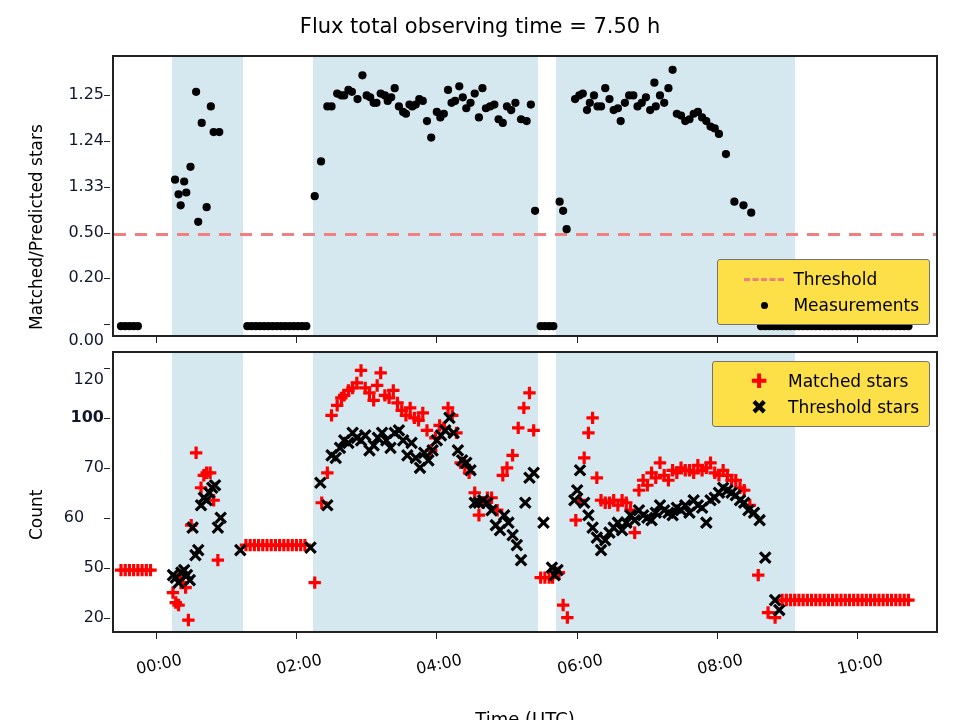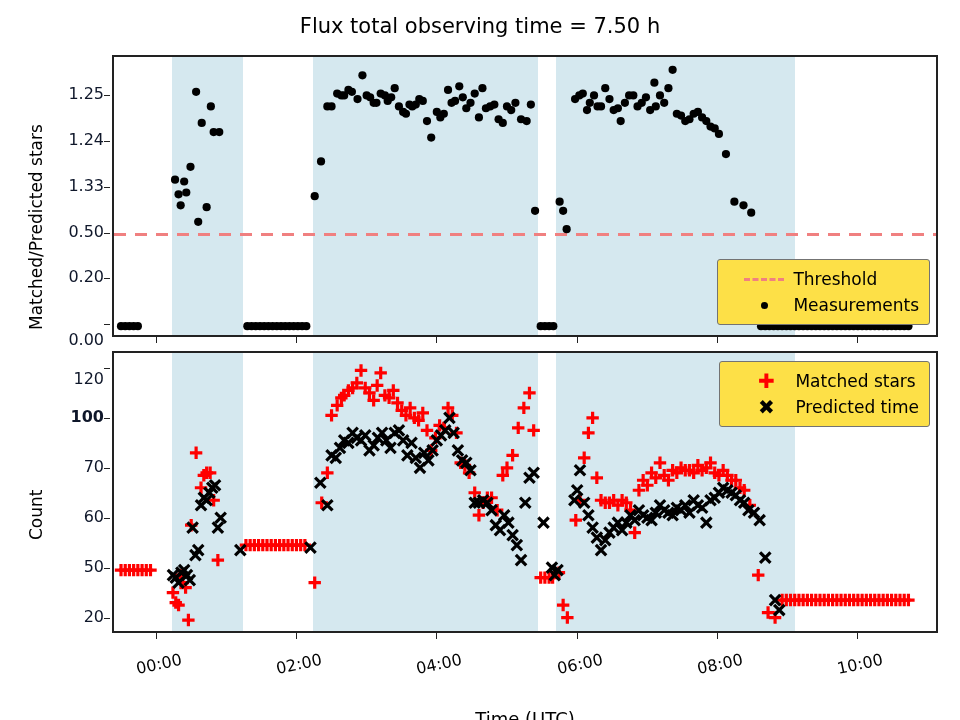--- a/index.html
+++ b/index.html
@@ -363,21 +363,21 @@
       </div>
     </div>
   </div>
 
   <div class="ylabel" id="ylabel-bot">Count</div>
   <div class="ytick-col" id="yticks-bot">
       <div class="ytick" style="top: 609.027px;">20</div>
       <div class="tickmark-y" style="top: 618.027px; left: 68px;"></div>
       <div class="ytick" style="top: 559.115px;">50</div>
       <div class="tickmark-y" style="top: 568.115px; left: 68px;"></div>
-      <div class="ytick" style="top: 509.204px;">60</div>
+      <div class="ytick" style="top: 509.204px; text-align: center;">60</div>
       <div class="tickmark-y" style="top: 518.204px; left: 68px;"></div>
       <div class="ytick" style="top: 459.292px;">70</div>
       <div class="tickmark-y" style="top: 468.292px; left: 68px;"></div>
       <div class="ytick" style="top: 409.381px; font-weight: bold;">100</div>
       <div class="tickmark-y" style="top: 418.381px; left: 68px;"></div>
       <div class="ytick" style="top: 359.469px; margin-top: 12px;">120</div>
       <div class="tickmark-y" style="top: 368.469px; left: 68px;"></div>
     </div>
 
   <div class="axes" id="axes-bot">
@@ -691,21 +691,21 @@
       <div class="legend-row">
         <span class="legend-key">
             <span class="key-plus">✚</span>
           </span>
         <span class="legend-text">Matched stars</span>
       </div>
       <div class="legend-row">
         <span class="legend-key">
             <span class="key-ex">✖</span>
           </span>
-        <span class="legend-text">Predicted time</span>
+        <span class="legend-text">Threshold stars</span>
       </div>
     </div>
   </div>
 
   <div id="xticks">
       <div class="tickmark-x" style="left: 155.511px; top: 633px;"></div>
       <div class="tickmark-x" style="left: 155.511px; top: 337px;"></div>
       <div class="xtick-label" style="left: 109.511px; top: 645px; width: 92px; text-align: center;">00:00</div>
       <div class="tickmark-x" style="left: 295.867px; top: 633px;"></div>
       <div class="tickmark-x" style="left: 295.867px; top: 337px;"></div>

